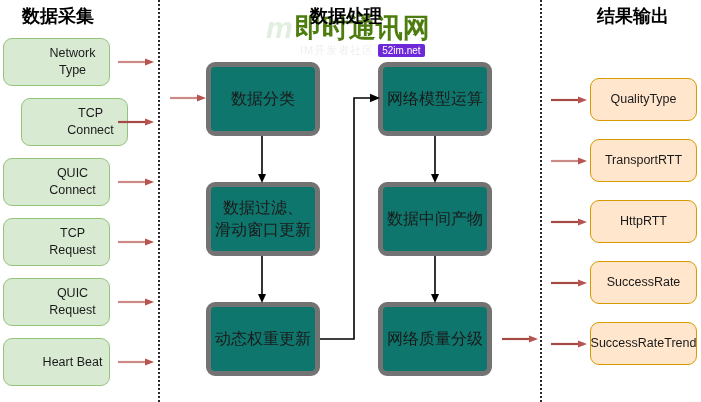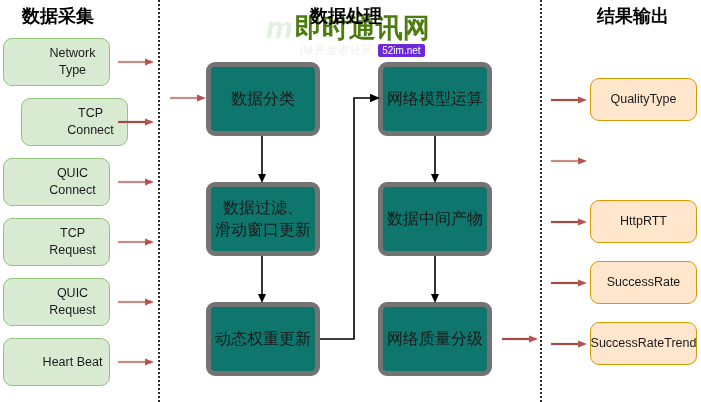--- a/index.html
+++ b/index.html
@@ -286,17 +286,18 @@
       </svg>
   </div>
   <div class="arrow-red" style="left:551px; top:339px; width:36px;">
     <svg width="36" height="10" viewBox="0 0 36 10">
         <path d="M0 5 H29" stroke="#a64a46" stroke-width="2.2" fill="none"></path>
         <path d="M36 5 L27 1.6 L27 8.4 Z" fill="#b85450"></path>
       </svg>
   </div>
 
   <div class="node orange" style="left:590px; top:78px;  width:107px; height:43px;">QualityType</div>
+  <div class="node orange" style="left:590px; top:139px; width:107px; height:43px;">TransportRTT</div>
   <div class="node orange" style="left:590px; top:200px; width:107px; height:43px;">HttpRTT</div>
   <div class="node orange" style="left:590px; top:261px; width:107px; height:43px;">SuccessRate</div>
   <div class="node orange" style="left:590px; top:322px; width:107px; height:43px;">SuccessRateTrend</div>
 
 </div>
 
 </body></html>

